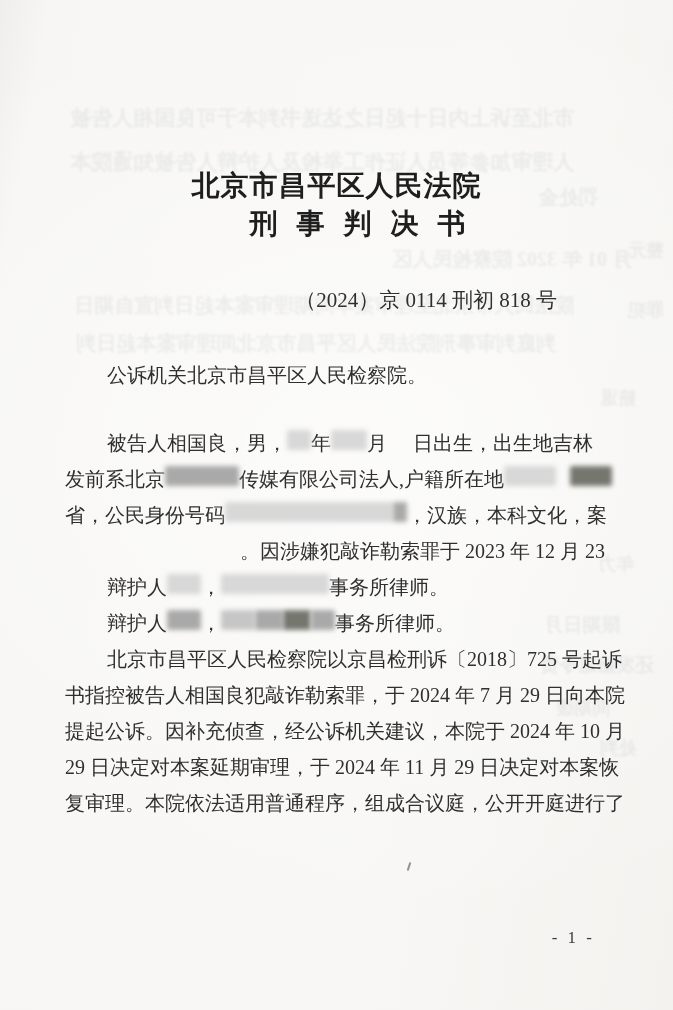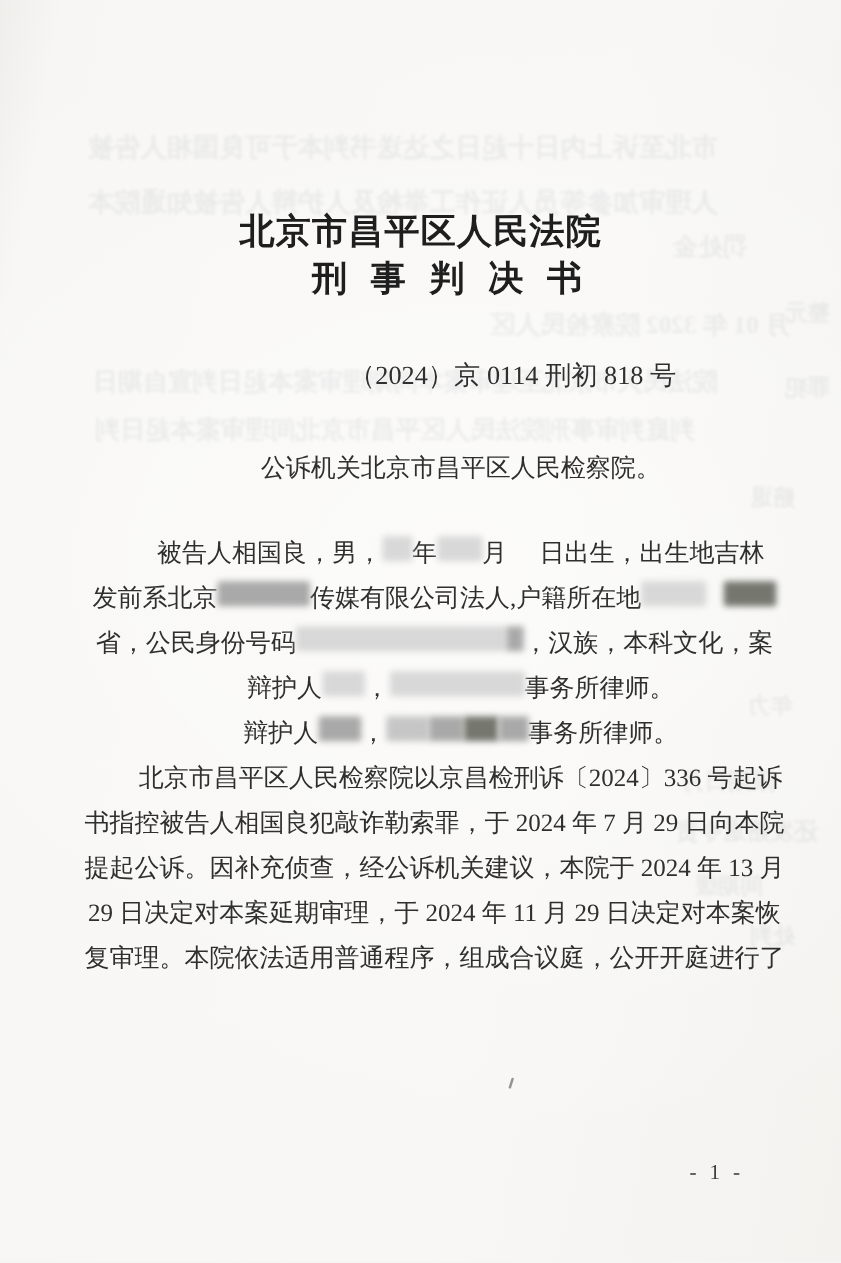--- a/index.html
+++ b/index.html
@@ -19,28 +19,28 @@
     position:absolute;left:0;top:170px;width:100%;height:32px;
     text-align:center;font-size:28px;font-weight:bold;color:#1e1e1e;
     letter-spacing:1px;line-height:32px;
   }
   .doc-type{
     position:absolute;left:0;top:208px;width:100%;height:32px;
     text-align:center;font-size:28px;font-weight:bold;color:#1e1e1e;
     letter-spacing:6px;line-height:32px;padding-left:24px;
   }
   .case-number{
-    position:absolute;top:288px;right:132px;height:24px;
+    position:absolute;top:288px;right:116px;height:24px;
     font-size:21px;line-height:24px;color:#2f2f2f;white-space:nowrap;
   }
   .doc-body{
     position:absolute;left:65px;top:357px;width:565px;
     font-size:20px;line-height:36px;color:#2f2f2f;
   }
-  .line{height:36px;white-space:nowrap;overflow:visible;text-align:center;}
+  .line{height:36px;white-space:nowrap;overflow:visible;}
   .line span{vertical-align:baseline;}
   .redact{
     display:inline-block;height:20px;vertical-align:-3px;border-radius:2px;
     filter:blur(2.5px);
   }
   .redact.none{background:transparent;filter:none;}
   .redact.faint{background:#d8d8d8;}
   .redact.light{background:#c6c6c6;}
   .redact.medium{background:#a9a9a9;}
   .redact.dark{background:#75776f;}
@@ -84,25 +84,26 @@
 
   <div class="doc-type">刑 事 判 决 书</div>
 
   <div class="case-number">（2024）京 0114 刑初 818 号</div>
 
   <div class="doc-body">
       <div class="line" style="padding-left: 42px;"><span>公诉机关北京市昌平区人民检察院。</span></div>
       <div class="line" style="padding-left: 42px; margin-top: 32px;"><span>被告人相国良，男，</span><span class="redact faint" style="width: 24px;"></span><span>年</span><span class="redact faint" style="width: 36px;"></span><span>月</span><span class="redact none" style="width: 26px;"></span><span>日出生，出生地吉林</span></div>
       <div class="line"><span>发前系北京</span><span class="redact medium" style="width: 74px;"></span><span>传媒有限公司法人,户籍所在地</span><span class="redact faint" style="width: 52px;"></span><span class="redact none" style="width: 14px;"></span><span class="redact dark" style="width: 42px;"></span></div>
       <div class="line"><span>省，公民身份号码</span><span class="redact faint" style="width: 168px;"></span><span class="redact medium" style="width: 14px;"></span><span>，汉族，本科文化，案</span></div>
+      <div class="line"><span class="redact none" style="width: 175px;"></span><span>。因涉嫌犯敲诈勒索罪于 2023 年 12 月 23</span></div>
       <div class="line" style="padding-left: 42px;"><span>辩护人</span><span class="redact faint" style="width: 34px;"></span><span>，</span><span class="redact faint" style="width: 108px;"></span><span>事务所律师。</span></div>
       <div class="line" style="padding-left: 42px;"><span>辩护人</span><span class="redact medium" style="width: 34px;"></span><span>，</span><span class="redact light" style="width: 34px;"></span><span class="redact medium" style="width: 28px;"></span><span class="redact dark" style="width: 28px;"></span><span class="redact medium" style="width: 24px;"></span><span>事务所律师。</span></div>
-      <div class="line" style="padding-left: 42px;"><span>北京市昌平区人民检察院以京昌检刑诉〔2024〕336 号起诉</span></div>
+      <div class="line" style="padding-left: 42px;"><span>北京市昌平区人民检察院以京昌检刑诉〔2018〕725 号起诉</span></div>
       <div class="line"><span>书指控被告人相国良犯敲诈勒索罪，于 2024 年 7 月 29 日向本院</span></div>
-      <div class="line"><span>提起公诉。因补充侦查，经公诉机关建议，本院于 2024 年 13 月</span></div>
+      <div class="line"><span>提起公诉。因补充侦查，经公诉机关建议，本院于 2024 年 10 月</span></div>
       <div class="line"><span>29 日决定对本案延期审理，于 2024 年 11 月 29 日决定对本案恢</span></div>
       <div class="line"><span>复审理。本院依法适用普通程序，组成合议庭，公开开庭进行了</span></div>
     </div>
 
   <div class="speck"></div>
 
   <div class="page-number">- 1 -</div>
 
 </div>
 

